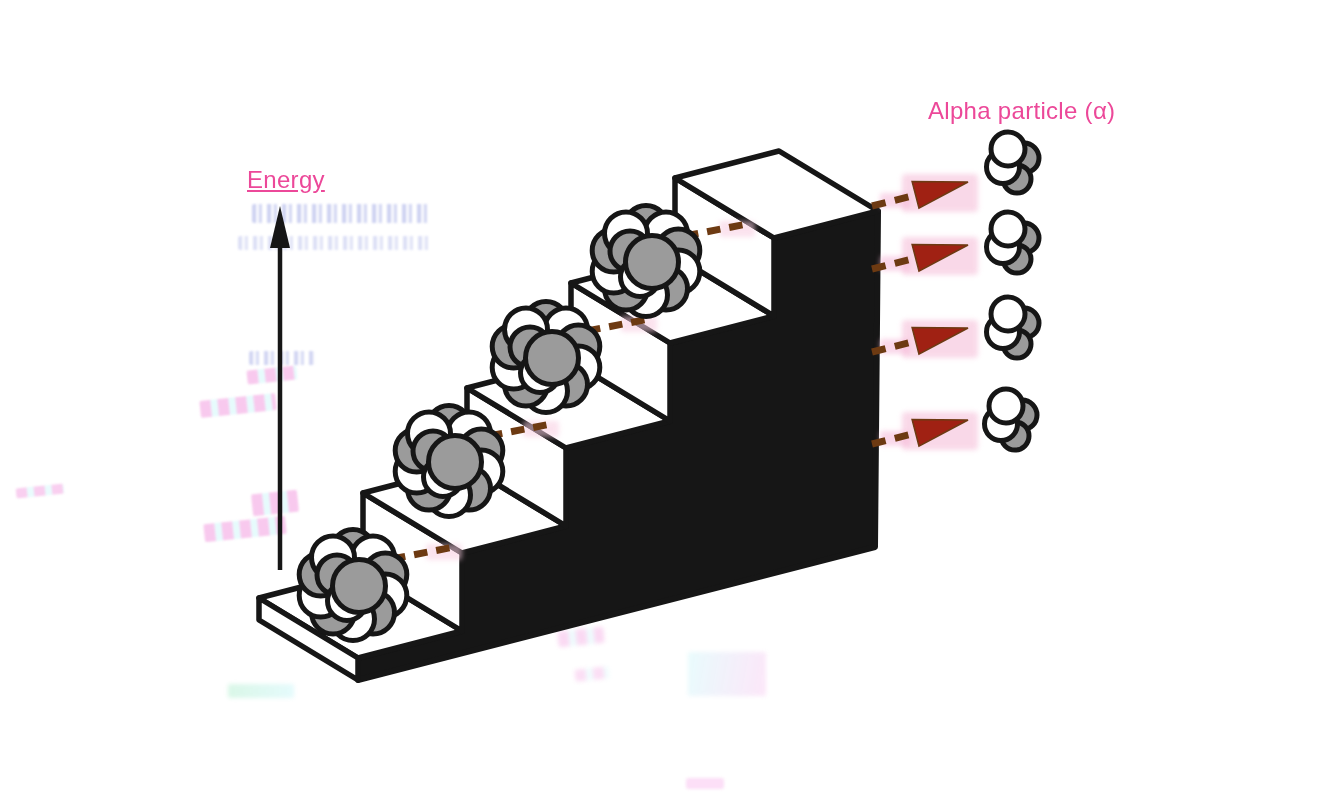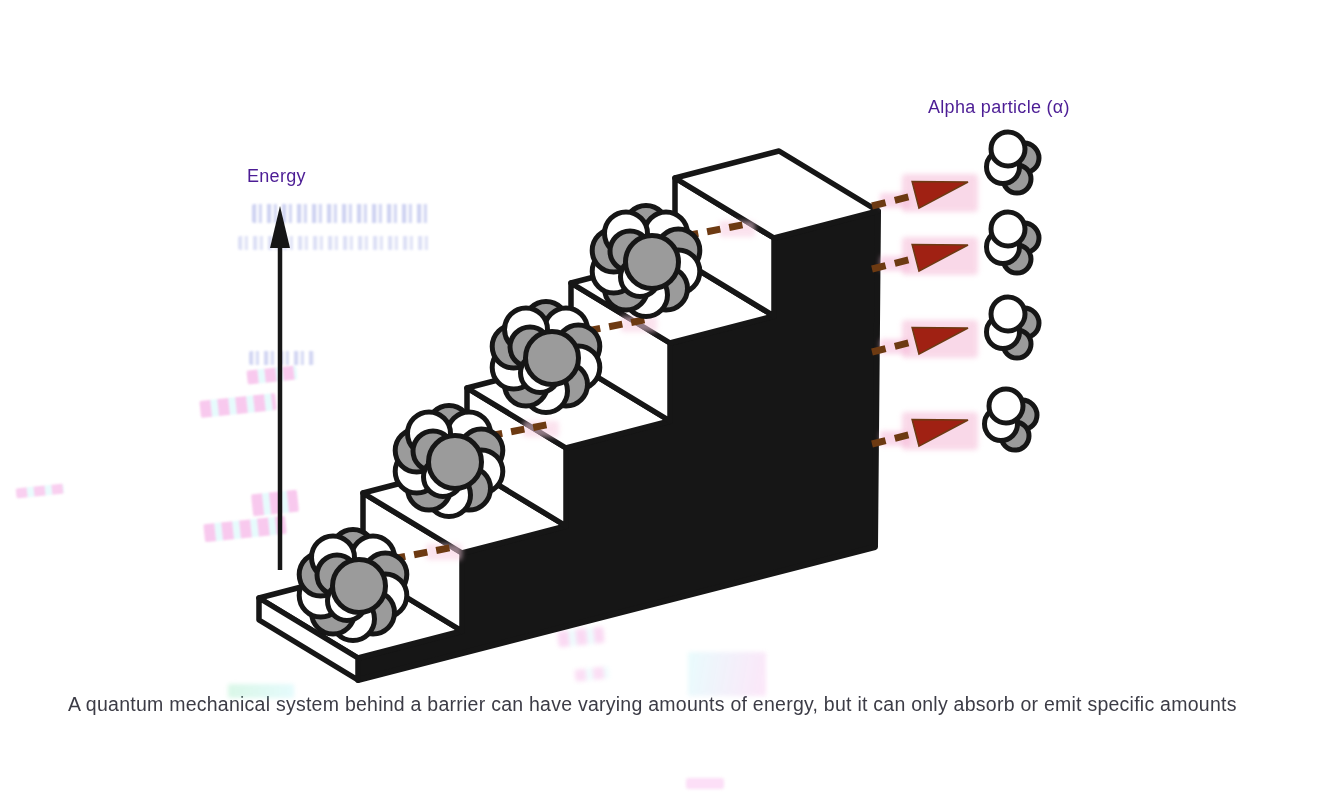--- a/index.html
+++ b/index.html
@@ -1,21 +1,21 @@
 <!DOCTYPE html>
 <html><head>
 <meta charset="utf-8">
 <style>
   html,body{margin:0;padding:0;background:#ffffff;}
   #stage{
     position:relative;width:1323px;height:802px;background:#ffffff;overflow:hidden;
     font-family:"Liberation Sans", sans-serif;
   }
   .label{
-    position:absolute;color:#4c1d95;font-size:18px;letter-spacing:.3px;white-space:nowrap;z-index:4;
+    position:absolute;color:#ec4899;font-size:24px;letter-spacing:.3px;white-space:nowrap;z-index:4;
   }
   #caption{
     position:absolute;left:68px;top:690px;z-index:4;color:#3c3c46;
     font-size:19.5px;line-height:29.5px;letter-spacing:.25px;white-space:nowrap;
   }
   #diagram-svg{position:absolute;left:0;top:0;z-index:3;}
   .artifact{position:absolute;pointer-events:none;border-radius:2px;z-index:2;}
   .artifact.above{z-index:6;}
   .ghostrow{
     background-image:repeating-linear-gradient(90deg, rgba(148,158,226,0.75) 0 4px,
@@ -126,20 +126,19 @@
     <use href="#tarrow" transform="translate(872,269)"></use>
     <use href="#tarrow" transform="translate(872,352)"></use>
     <use href="#tarrow" transform="translate(872,444)"></use>
 
     <use href="#alpha" transform="translate(1010,163)"></use>
     <use href="#alpha" transform="translate(1010,243)"></use>
     <use href="#alpha" transform="translate(1010,328)"></use>
     <use href="#alpha" transform="translate(1008,420)"></use>
   </svg>
 
-  <div class="label" style="left:247px;top:166px;">Energy</div>
+  <div class="label" style="left:247px;top:166px;text-decoration:underline;">Energy</div>
   <div class="label" style="left:928px;top:97px;">Alpha particle (α)</div>
 
   <div id="caption">
-    <div>A quantum mechanical system behind a barrier can have varying amounts of energy, but it can only absorb or emit specific amounts</div>
   </div>
 
 </div>
 
 </body></html>

